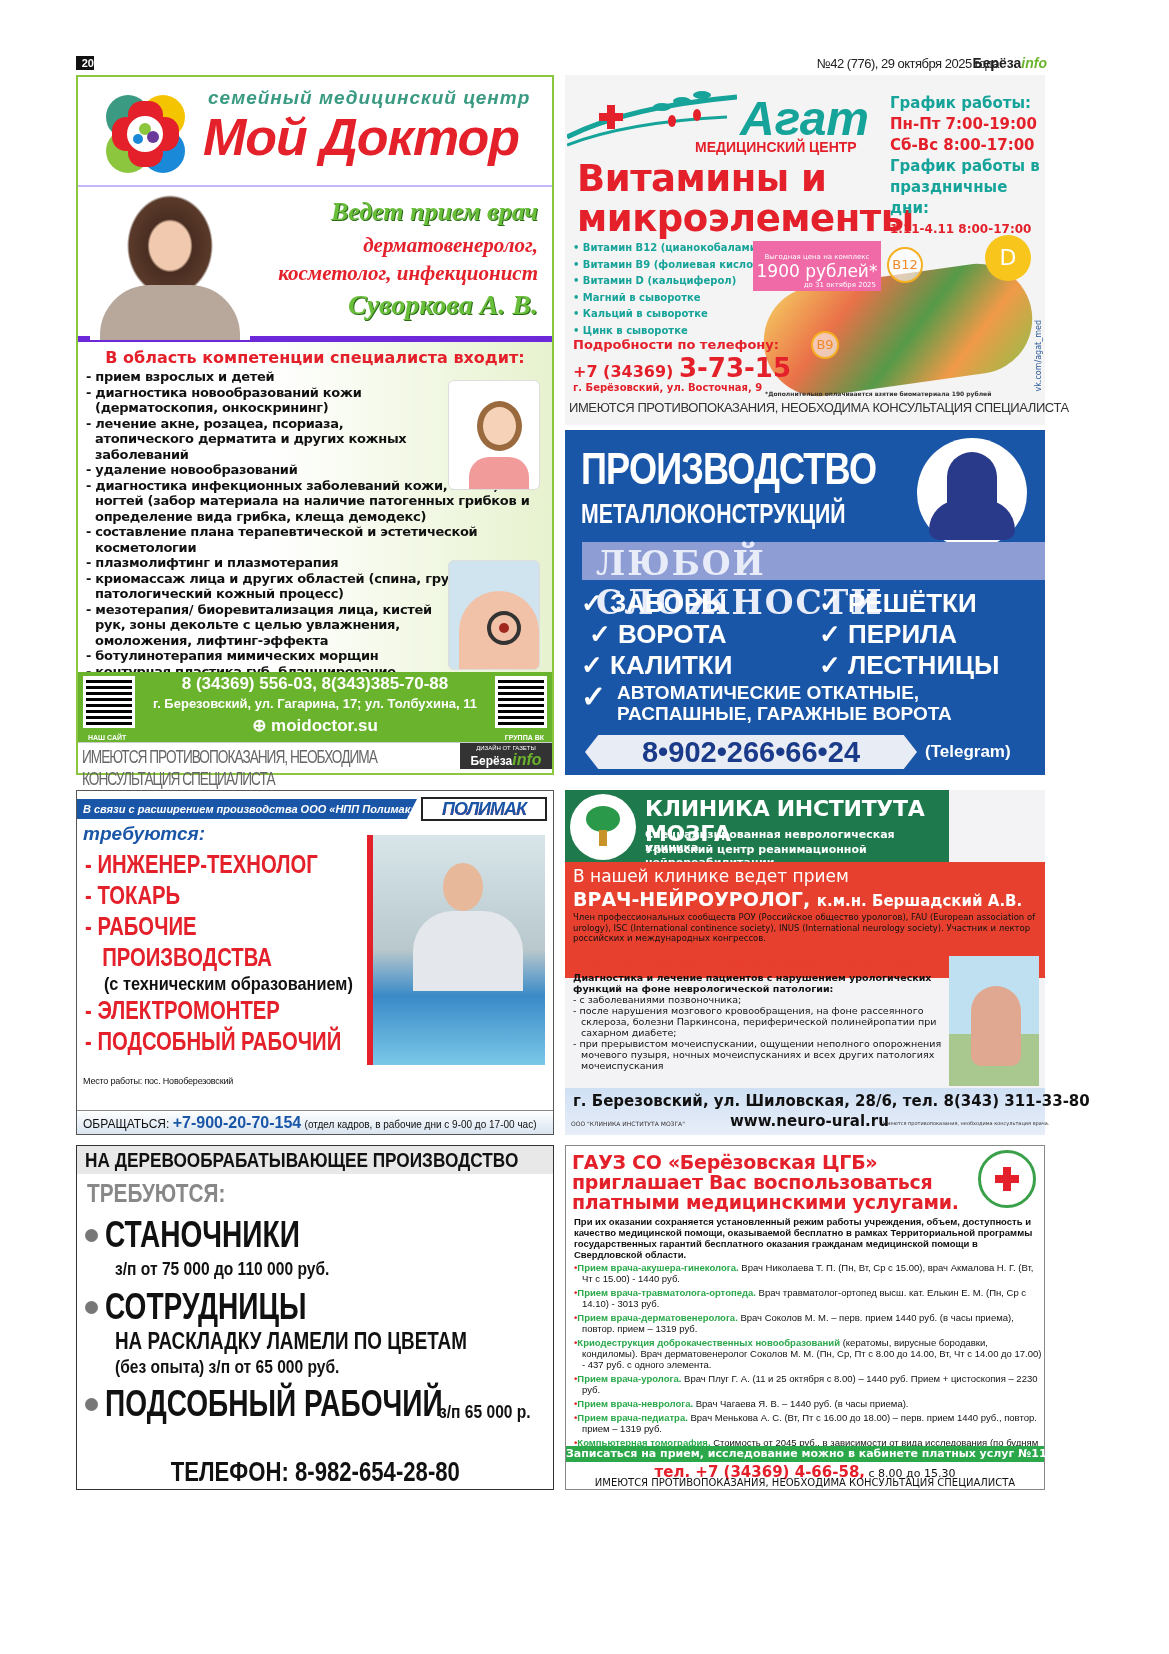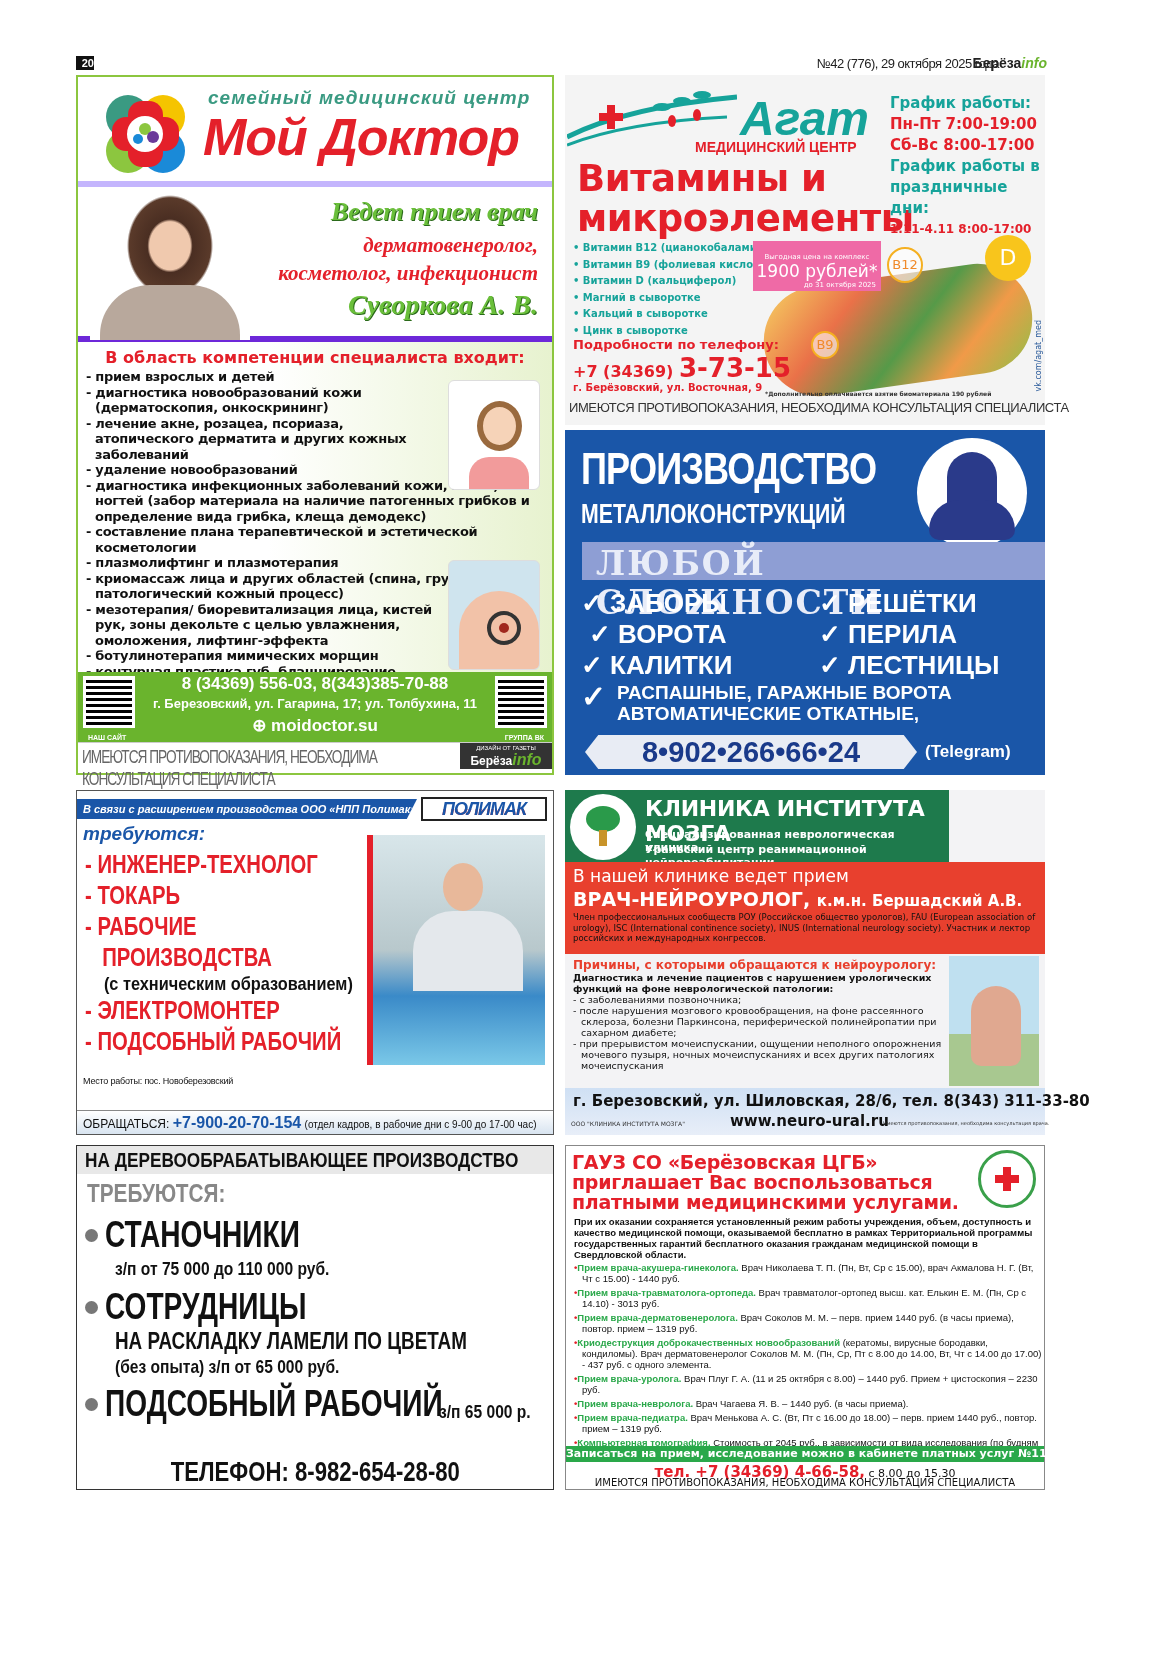--- a/index.html
+++ b/index.html
@@ -5,21 +5,21 @@
 *{box-sizing:border-box;margin:0;padding:0}
 body{width:1169px;height:1654px;background:#fff;font-family:"Liberation Sans",sans-serif;position:relative;overflow:hidden;color:#111}
 .abs{position:absolute}
 
 #pgnum{left:76px;top:56px;width:18px;height:14px;background:#111;color:#fff;font:bold 11px "Liberation Sans Narrow","Liberation Sans",sans-serif;text-align:right;line-height:14px}
 #issue{right:170px;top:56px;font:13px "Liberation Sans",sans-serif;color:#222;letter-spacing:-0.5px}
 #brand{right:122px;top:55px;font:bold 14px "Liberation Sans",sans-serif;color:#222}
 #brand .info{color:#6ab42d;font-style:italic}
 
 #ad1{left:76px;top:75px;width:478px;height:700px;border:2px solid #8cc63f;background:#fff}
-#ad1 .logo-row{height:110px;border-bottom:6px solid #c4b5fd;position:relative}
+#ad1 .logo-row{height:110px;border-bottom:2px solid #c4b5fd;position:relative}
 #ad1 .slogan{position:absolute;left:130px;top:10px;color:#3a9a82;font:italic bold 19px "Liberation Sans",sans-serif;letter-spacing:1px}
 #ad1 .logo-name{position:absolute;left:125px;top:30px;color:#e4202a;font:italic bold 52px "Liberation Sans",sans-serif;letter-spacing:-1px}
 #ad1 .flower{position:absolute;left:20px;top:12px;width:95px;height:90px}
 #ad1 .doc-row{height:155px;position:relative;border-bottom:6px solid #6d28d9}
 #ad1 .photo{position:absolute;left:12px;top:8px;width:160px;height:145px;background:radial-gradient(ellipse at 50% 35%,#f0c9ae 18%,#4a2e22 20%,#5a3a2a 36%,#fff 38%);}
 #ad1 .photo .body{position:absolute;left:10px;bottom:0;width:140px;height:55px;background:#b8a89c;border-radius:50px 50px 0 0}
 #ad1 .doc-text{position:absolute;right:14px;text-align:right}
 #ad1 .lead{top:10px;color:#6abf3a;font:italic bold 26px "Liberation Serif",serif;text-shadow:1px 1px 0 #2a6a1a}
 #ad1 .spec1{top:46px;color:#e4202a;font:italic bold 21px "Liberation Serif",serif}
 #ad1 .spec2{top:74px;color:#e4202a;font:italic bold 21px "Liberation Serif",serif}
@@ -105,21 +105,21 @@
 #ad4 .contact small{font-size:10px}
 
 #ad5{left:565px;top:790px;width:480px;height:345px;background:#f3f3f5}
 #ad5 .head{position:absolute;left:0;top:0;width:384px;height:72px;background:#1e7a4c;color:#fff}
 #ad5 .seal{position:absolute;left:5px;top:4px;width:66px;height:66px;border-radius:50%;background:#fff}
 #ad5 .seal .tree{position:absolute;left:16px;top:12px;width:34px;height:26px;border-radius:50%;background:#2a9a4a}
 #ad5 .seal .trunk{position:absolute;left:29px;top:36px;width:8px;height:16px;background:#c8942a}
 #ad5 .name{position:absolute;left:80px;top:6px;font:bold 22px "DejaVu Sans",sans-serif;letter-spacing:-0.3px}
 #ad5 .sub1{position:absolute;left:80px;top:38px;font:bold 11px "DejaVu Sans",sans-serif}
 #ad5 .sub2{position:absolute;left:80px;top:53px;font:bold 11px "DejaVu Sans",sans-serif}
-#ad5 .red{position:absolute;left:0;top:72px;width:480px;height:92px;background:#e8402e;color:#fff}
+#ad5 .red{position:absolute;left:0;top:72px;width:480px;height:116px;background:#e8402e;color:#fff}
 #ad5 .red .l1{position:absolute;left:8px;top:4px;font:17px "DejaVu Sans",sans-serif}
 #ad5 .red .l2{position:absolute;left:8px;top:26px;font:bold 19px "DejaVu Sans",sans-serif;white-space:nowrap}
 #ad5 .red .l2 small{font-size:15px}
 #ad5 .red .l3{position:absolute;left:8px;top:50px;width:470px;font:8.5px/10.5px "DejaVu Sans",sans-serif;color:#111}
 #ad5 .reasons{position:absolute;left:8px;top:168px;width:380px}
 #ad5 .reasons h4{color:#e8402e;font:bold 12px "DejaVu Sans",sans-serif}
 #ad5 .reasons p{font:bold 9.5px/11px "DejaVu Sans",sans-serif;color:#111}
 #ad5 .reasons ul{list-style:none;font:9.5px/11px "DejaVu Sans",sans-serif;color:#111}
 #ad5 .reasons li{padding-left:8px;text-indent:-8px}
 #ad5 .cartoon{position:absolute;right:6px;top:166px;width:90px;height:130px;background:linear-gradient(#bfe0f0 60%,#a8c890 60%)}
@@ -295,22 +295,22 @@
   <div class="items">
     <div style="left:0;top:0">✓ ЗАБОРЫ</div>
     <div style="left:8px;top:31px">✓ ВОРОТА</div>
     <div style="left:0;top:62px">✓ КАЛИТКИ</div>
     <div style="left:238px;top:0">✓ РЕШЁТКИ</div>
     <div style="left:238px;top:31px">✓ ПЕРИЛА</div>
     <div style="left:238px;top:62px">✓ ЛЕСТНИЦЫ</div>
   </div>
   <div class="auto">
     <div class="chk">✓</div>
+    <span>АВТОМАТИЧЕСКИЕ ОТКАТНЫЕ,</span>
     <span>РАСПАШНЫЕ, ГАРАЖНЫЕ ВОРОТА</span>
-    <span>АВТОМАТИЧЕСКИЕ ОТКАТНЫЕ,</span>
   </div>
   <div class="phone">8•902•266•66•24</div>
   <div class="tg">(Telegram)</div>
 </div>
 
 <div class="abs" id="ad4">
   <div class="top">В связи с расширением производства ООО «НПП Полимак»</div>
   <div class="logo">ПОЛИМАК</div>
   <div class="req">требуются:</div>
   <div class="jobs">

